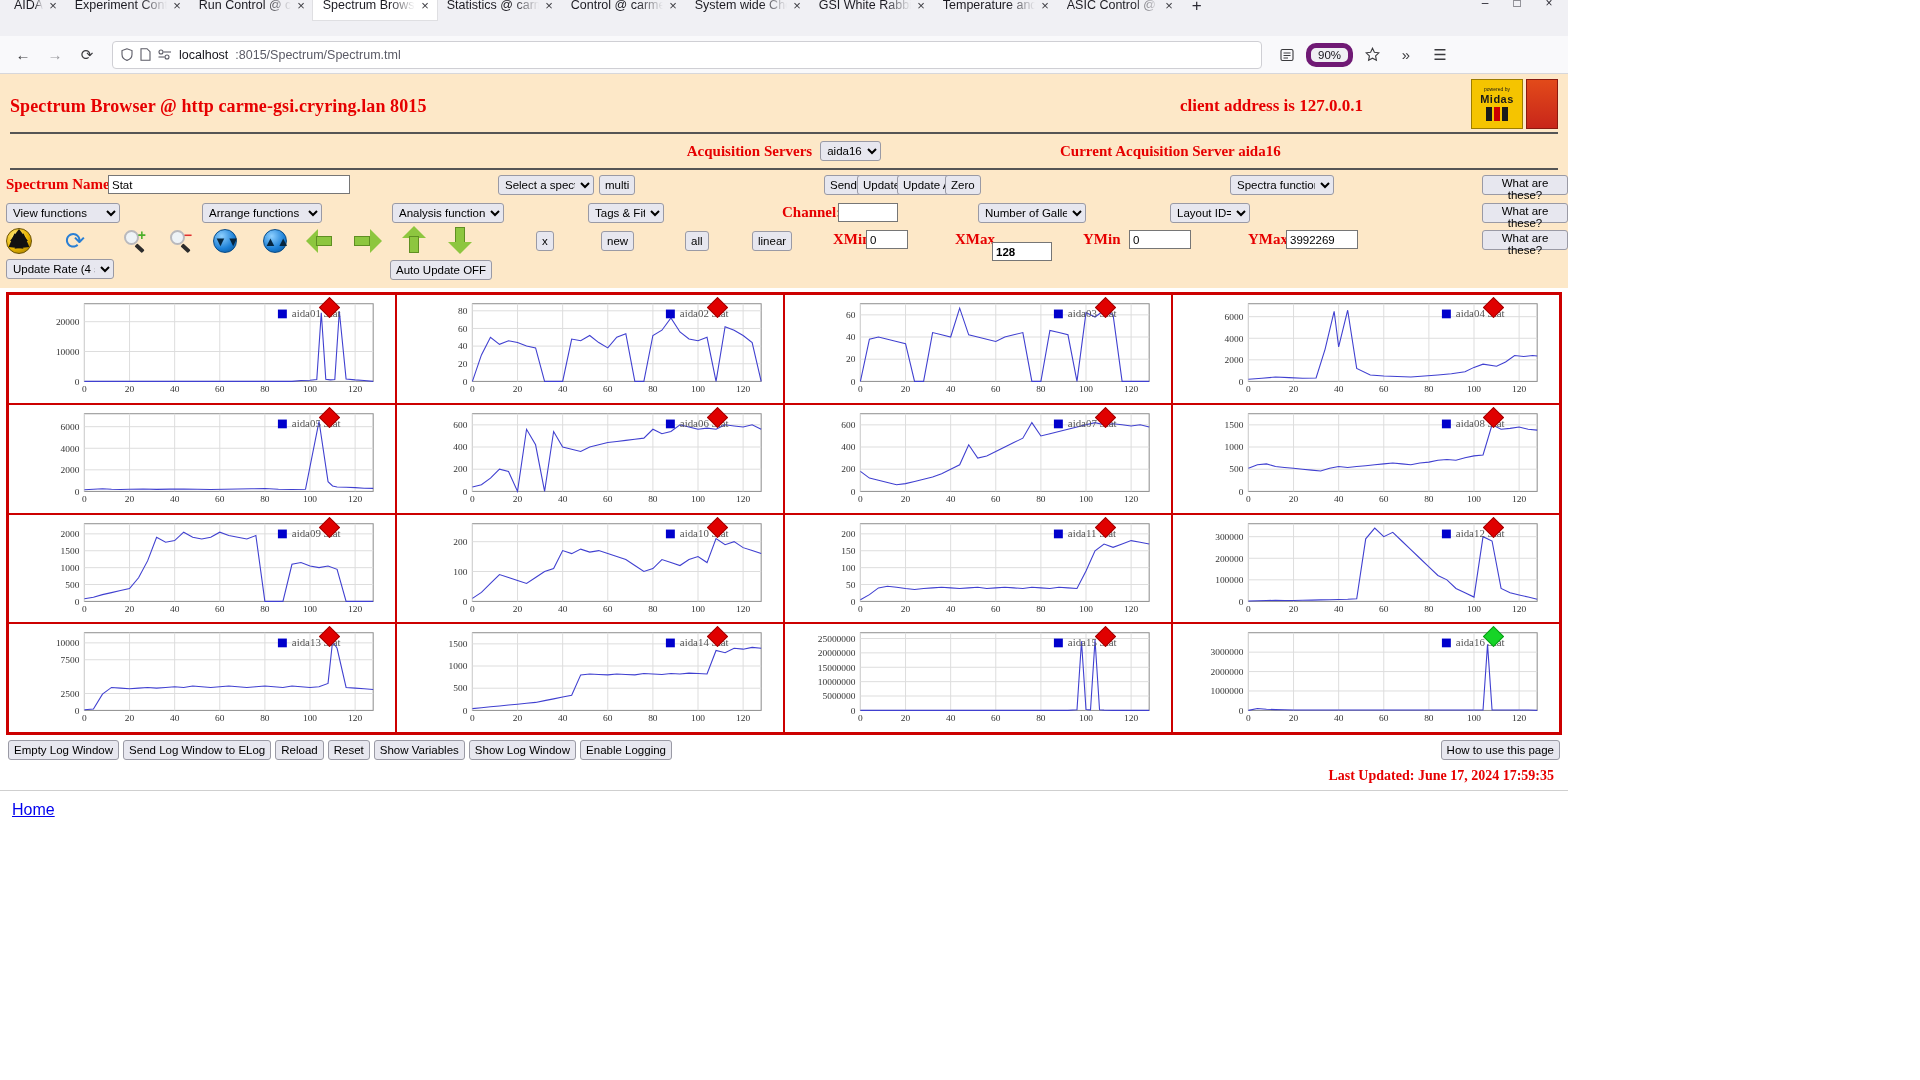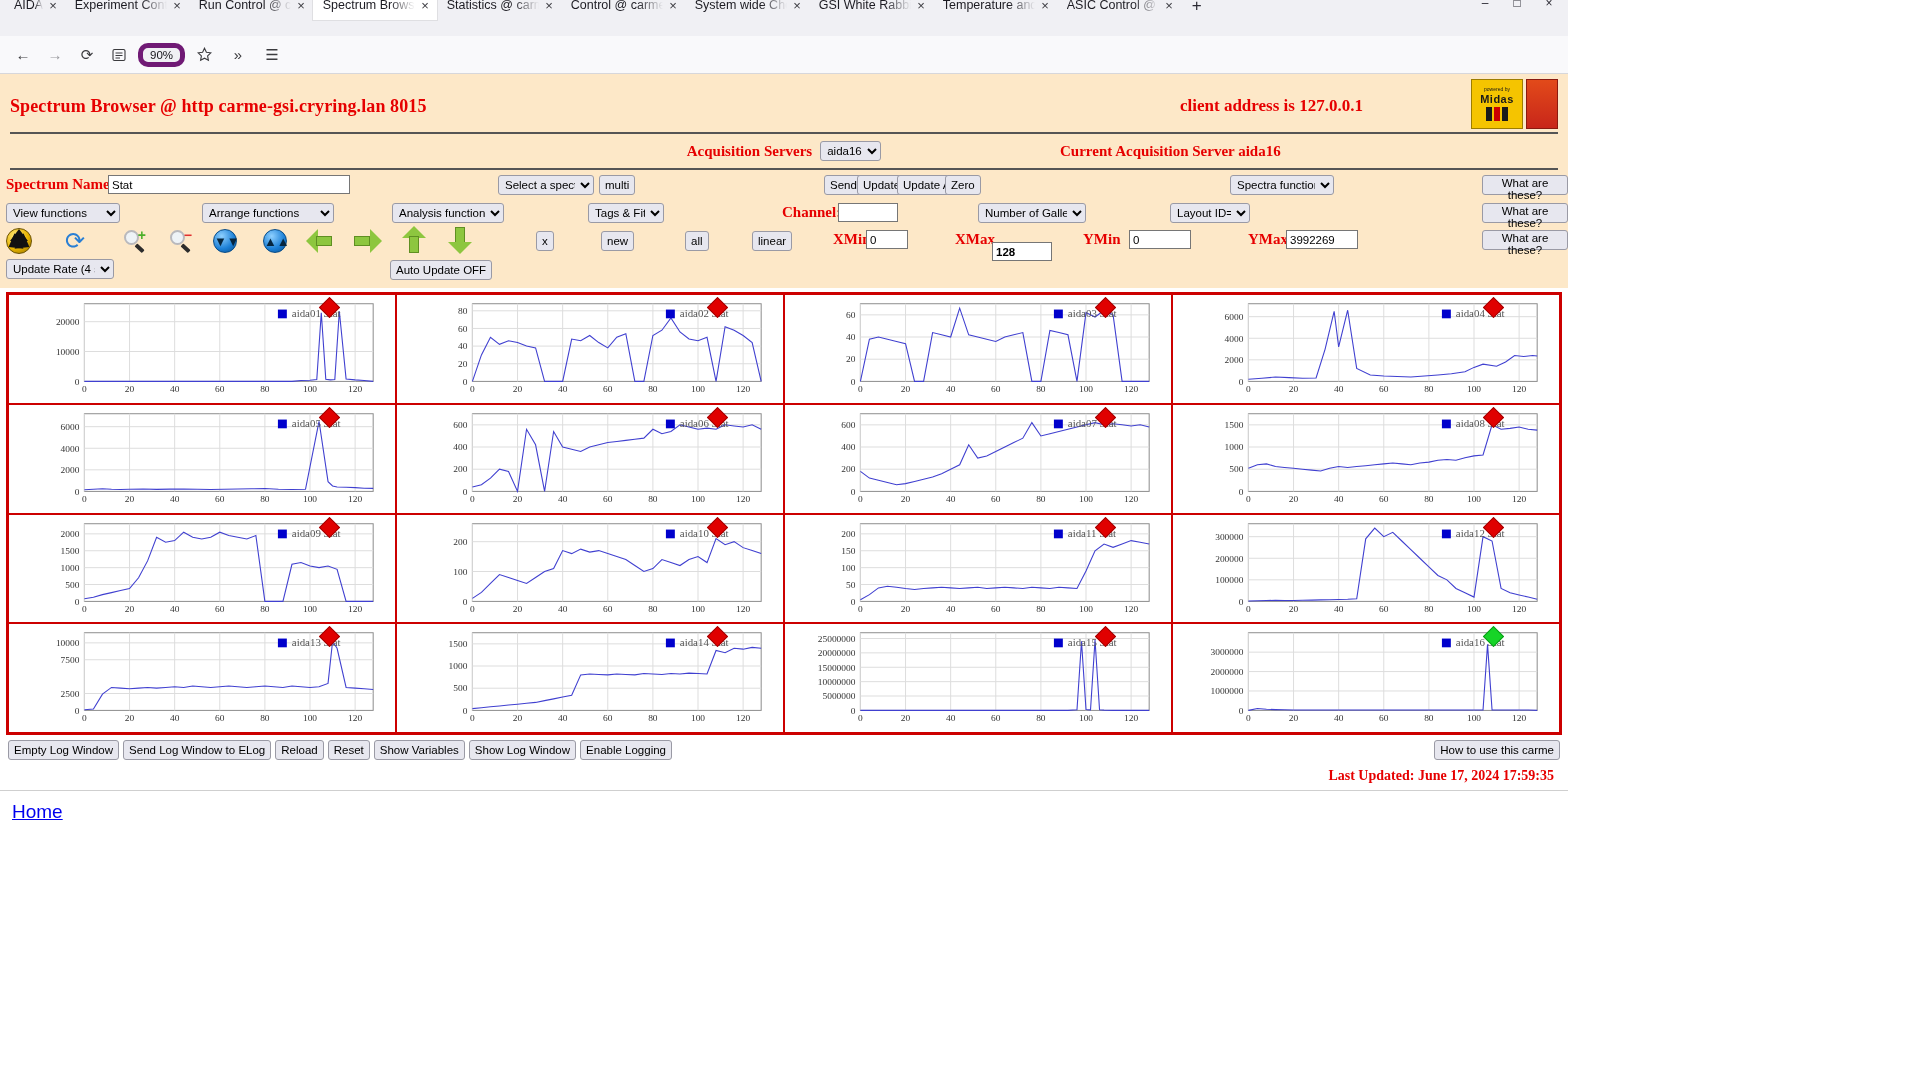--- a/index.html
+++ b/index.html
@@ -195,21 +195,21 @@
   }
   .flag.ok { background: #16d427; border-color: #0a9a17; }
 
   
   .footer { padding: 5px 8px 0; display: flex; align-items: center; gap: 4px; background: #fff; }
   .footer .spacer { flex: 1; }
   .lastupd {
     text-align: right; color: #e60000; font-family: "Liberation Serif", serif; font-weight: bold;
     font-size: 14px; padding: 8px 14px 0 0;
   }
-  .homelink { padding: 10px 0 0 12px; font-size: 19px; }
+  .homelink { padding: 10px 0 0 12px; font-size: 16px; }
   .homelink a { color: #0000ee; text-decoration: underline; }
   .footdiv { border-top: 1px solid #cfcfcf; margin-top: 6px; }
 </style>
 </head>
 <body>
 
 <div class="browser">
 
   <div class="tabstrip">
     <div id="tabs-host" style="display:flex;align-items:flex-end;">
@@ -260,20 +260,42 @@
       <div class="winbtn">□</div>
       <div class="winbtn">×</div>
     </div>
   </div>
 
   <div class="navbar">
     <div class="navbtn">←</div>
     <div class="navbtn dim">→</div>
     <div class="navbtn">⟳</div>
 
+    <div class="urlbar">
+      <span class="u-icon">
+        <svg width="12" height="13" viewBox="0 0 12 13">
+            <path d="M6 .8 1 2.6v4c0 3 2.2 5 5 5.8 2.8-.8 5-2.8 5-5.8v-4z" fill="none" stroke="#5b5b66" stroke-width="1.1"></path>
+          </svg>
+      </span>
+      <span class="u-icon">
+        <svg width="11" height="13" viewBox="0 0 11 13">
+            <path d="M1 .7h6l3 3v8.6H1z" fill="none" stroke="#5b5b66" stroke-width="1.1"></path>
+          </svg>
+      </span>
+      <span class="u-icon">
+        <svg width="14" height="11" viewBox="0 0 14 11">
+          <circle cx="3" cy="3" r="2" fill="none" stroke="#5b5b66" stroke-width="1.1"></circle>
+          <line x1="5.5" y1="3" x2="13" y2="3" stroke="#5b5b66" stroke-width="1.1"></line>
+          <circle cx="9" cy="8" r="2" fill="none" stroke="#5b5b66" stroke-width="1.1"></circle>
+          <line x1="0.5" y1="8" x2="6.5" y2="8" stroke="#5b5b66" stroke-width="1.1"></line>
+        </svg>
+      </span>
+      <span class="host">localhost</span>
+        <span class="path">:8015/Spectrum/Spectrum.tml</span>
+    </div>
 
     <div class="navright">
       <div class="navbtn">
         <svg width="14" height="14" viewBox="0 0 14 14">
             <rect x="1" y="1.5" width="12" height="11" rx="1.5" fill="none" stroke="#3b3b3e" stroke-width="1.1"></rect>
             <line x1="3.5" y1="5" x2="10.5" y2="5" stroke="#3b3b3e"></line>
           <line x1="3.5" y1="7.5" x2="10.5" y2="7.5" stroke="#3b3b3e"></line>
             <line x1="3.5" y1="10" x2="8" y2="10" stroke="#3b3b3e"></line>
           </svg>
       </div>
@@ -332,21 +354,21 @@
         <button class="ui abs" style="left:897px;top:5px;">Update All</button>
         <button class="ui abs" style="left:945px;top:5px;">Zero</button>
         <select class="ui abs" style="left:1230px;top:5px;width:104px;">
           <option>Spectra functions</option>
         </select>
         <button class="ui abs" style="left:1482px;top:5px;">What are these?</button>
 
         <select class="ui abs" style="left:6px;top:33px;width:114px;">
           <option>View functions</option>
         </select>
-        <select class="ui abs" style="left:202px;top:33px;width:132px;">
+        <select class="ui abs" style="left:202px;top:33px;width:120px;">
           <option>Arrange functions</option>
         </select>
         <select class="ui abs" style="left:392px;top:33px;width:112px;">
           <option>Analysis functions</option>
         </select>
         <select class="ui abs" style="left:588px;top:33px;width:76px;">
           <option>Tags &amp; Fits</option>
         </select>
         <span class="abs lbl-red" style="left:782px;top:34px;">Channel:</span>
         <input class="ui abs" style="left: 838px; top: 33px; width: 60px;" value="">
@@ -930,21 +952,21 @@
 
     <div class="footer">
       <button class="ui">Empty Log Window</button>
       <button class="ui">Send Log Window to ELog</button>
       <button class="ui">Reload</button>
       <button class="ui">Reset</button>
       <button class="ui">Show Variables</button>
       <button class="ui">Show Log Window</button>
       <button class="ui">Enable Logging</button>
       <span class="spacer"></span>
-      <button class="ui">How to use this carme</button>
+      <button class="ui">How to use this page</button>
     </div>
 
     <div class="lastupd">Last Updated: June 17, 2024 17:59:35</div>
     <div class="footdiv"></div>
     <div class="homelink">
       <a href="#">Home</a>
     </div>
 
   </div>
 </div>

